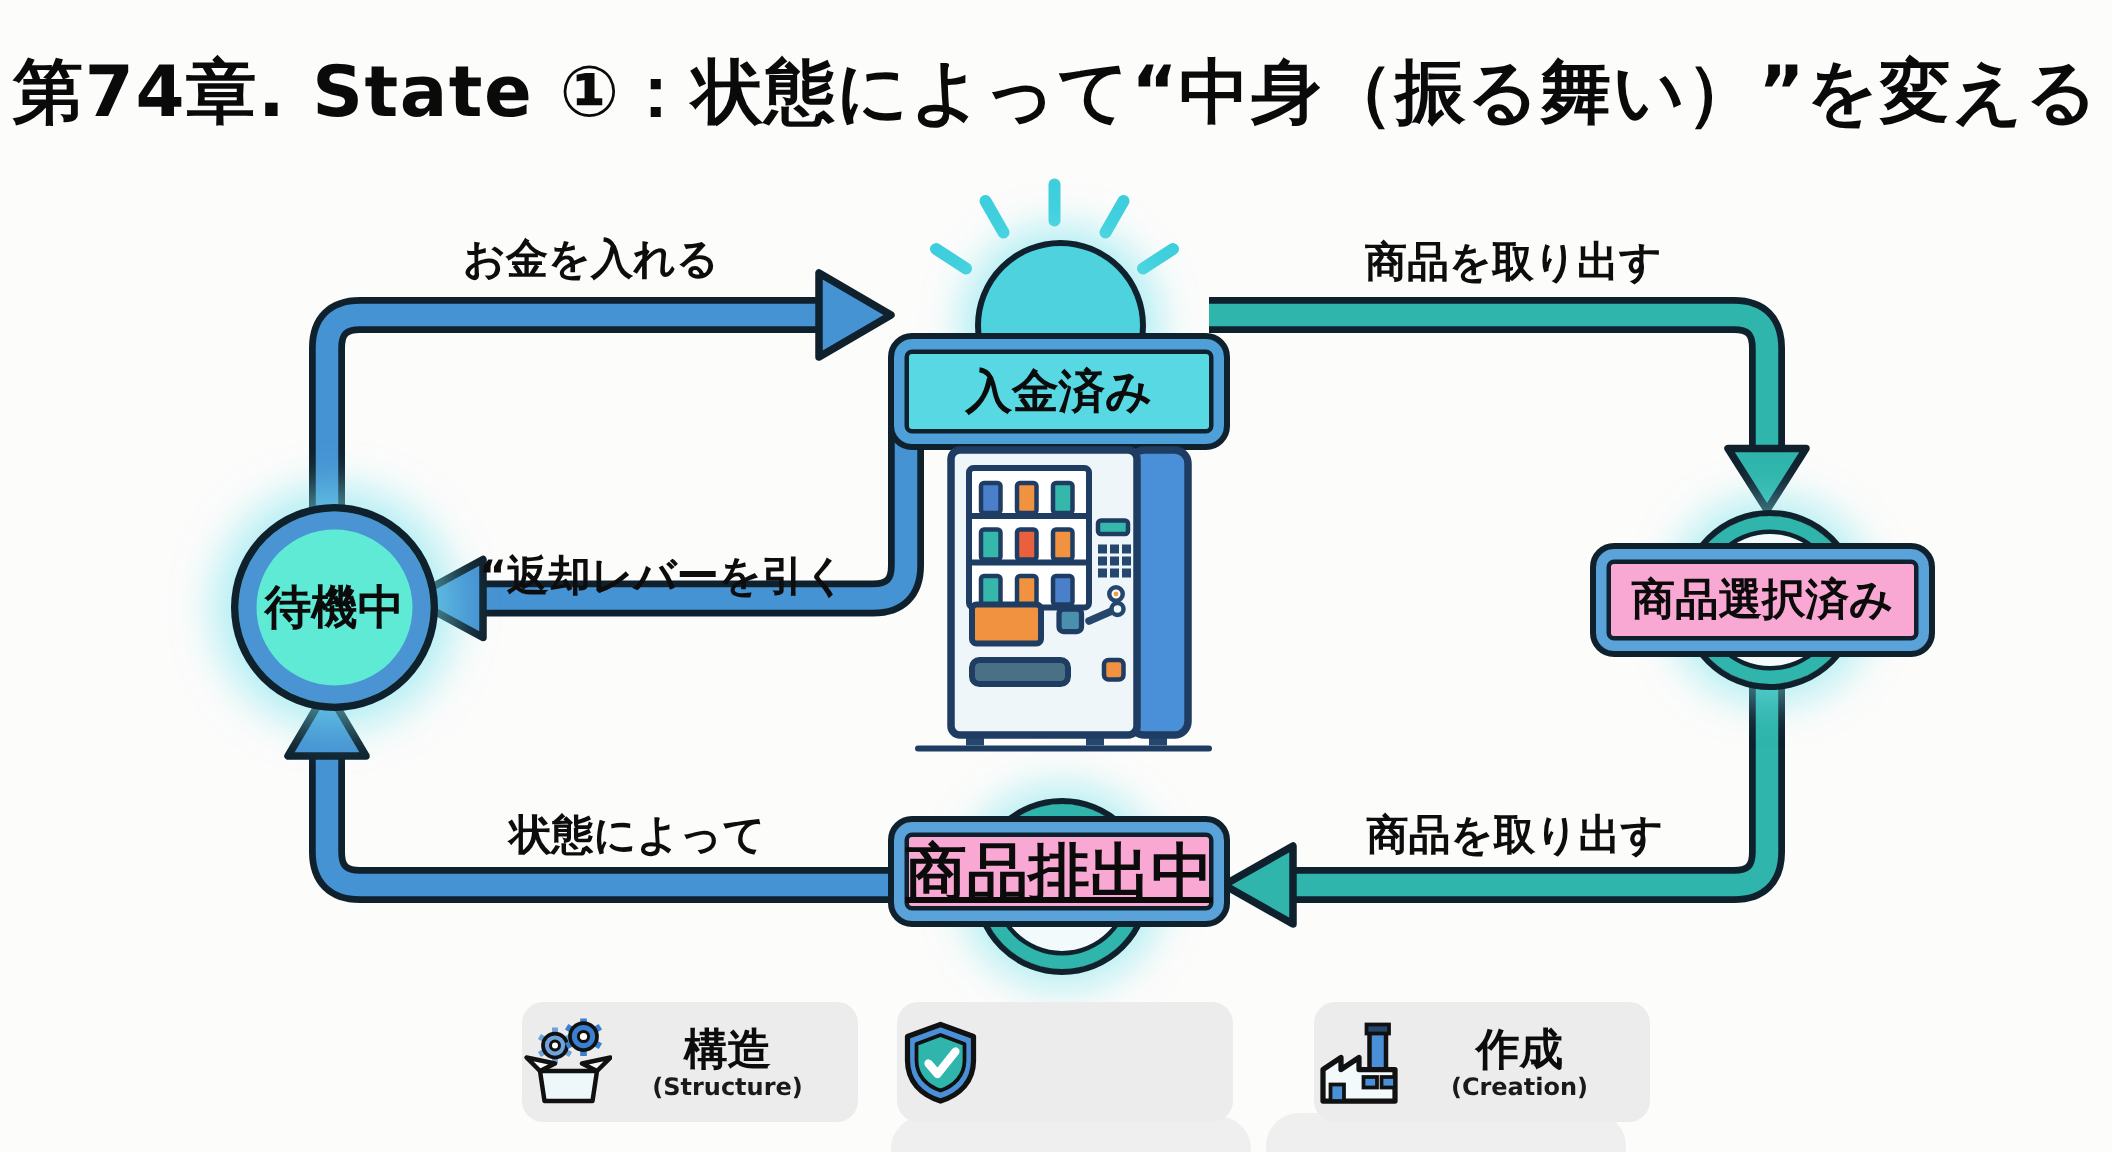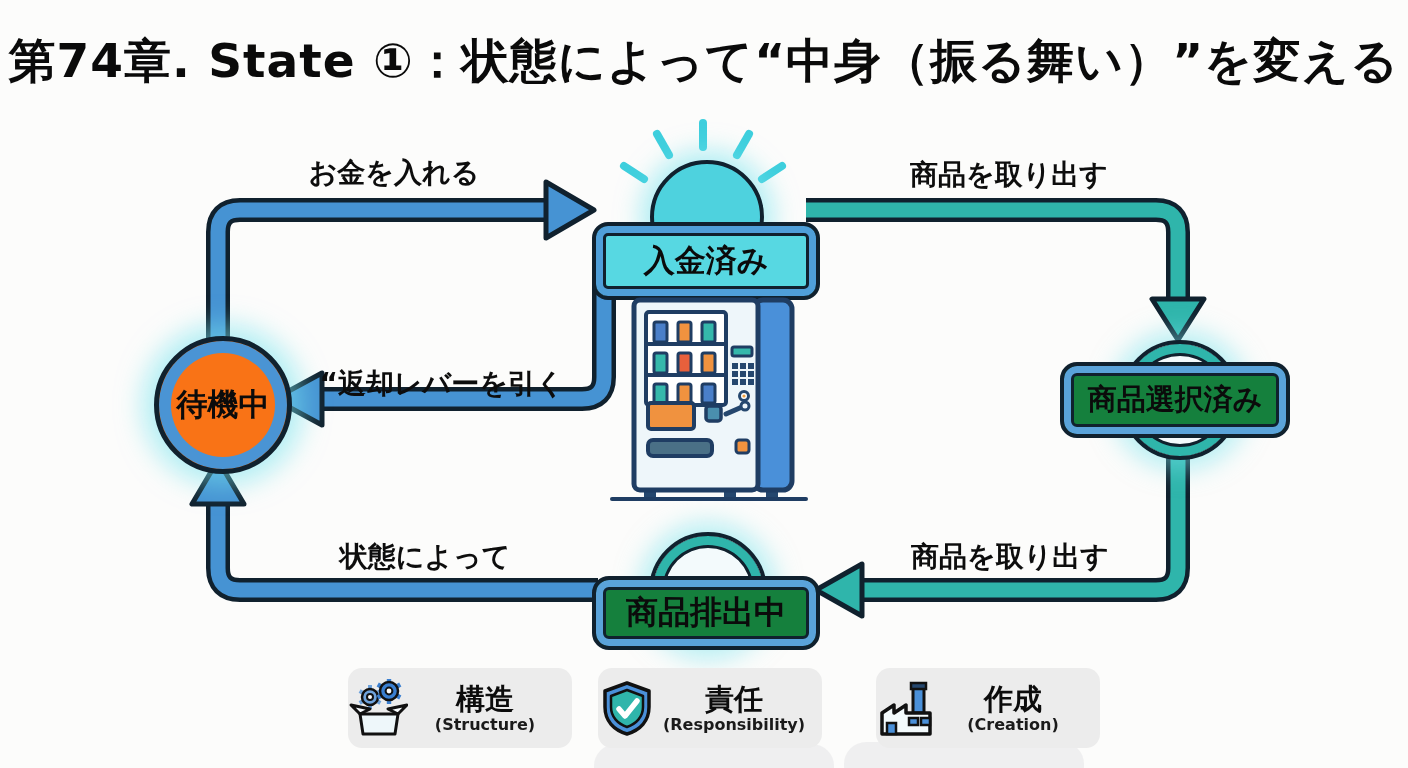--- a/index.html
+++ b/index.html
@@ -34,27 +34,26 @@
     z-index:3;display:flex;align-items:center;justify-content:center;
     border:4px solid #10212e;border-radius:16px;
     font-weight:800;white-space:nowrap;color:#0b0b0b;
   }
   .box-cyan{
     background:#57d8e2;
     box-shadow:inset 0 0 0 7px #4f9fd9, inset 0 0 0 10px #10212e;
     font-size:31px;
   }
   .box-light{
-    background:#15803d;
+    background:#f9a8d4;
     box-shadow:inset 0 0 0 7px #5aa3da, inset 0 0 0 10px #10212e;
-    border-radius:17px;
   }
   .state-circle{
     z-index:3;display:flex;align-items:center;justify-content:center;
-    border-radius:50%;border:5px solid #10212e;background:#f97316;
+    border-radius:50%;border:5px solid #10212e;background:#5eead4;
     box-shadow:inset 0 0 0 12px #4a94d4, 0 0 26px 12px rgba(120,228,238,.55);
     font-weight:800;font-size:31px;color:#0b0b0b;
   }
   
   .t-label{
     z-index:4;transform:translate(-50%,-50%);
     font-size:28px;font-weight:800;color:#0d0d0d;white-space:nowrap;
   }
   
   .machine{z-index:3;}
@@ -124,21 +123,21 @@
 </div>
 
 <div class="abs state-box box-cyan" style="left:592px;top:178px;width:220px;height:70px;margin-top:44px;">
   <span>入金済み</span>
 </div>
 
 <div class="abs state-box box-light" style="left:1060px;top:362px;width:222px;height:68px;font-size:29px;">
   <span>商品選択済み</span>
 </div>
 
-<div class="abs state-box box-light" style="left:592px;top:576px;width:220px;height:66px;font-size:32px;">
+<div class="abs state-box box-light" style="left:592px;top:544px;width:220px;height:66px;font-size:41px;text-decoration:underline;">
   <span>商品排出中</span>
 </div>
 
 <div class="abs t-label" style="left:394px;top:173px;">お金を入れる</div>
 <div class="abs t-label" style="left:1009px;top:175px;">商品を取り出す</div>
 <div class="abs t-label" style="left:442px;top:384px;">“返却レバーを引く</div>
 <div class="abs t-label" style="left:1010px;top:557px;">商品を取り出す</div>
 <div class="abs t-label" style="left:425px;top:557px;">状態によって</div>
 
 <div class="abs machine" style="left:608px;top:290px;width:200px;height:215px;">
@@ -234,24 +233,20 @@
     <div class="en">(Structure)</div>
   </div>
 </div>
 
 <div class="abs badge" style="left:598px;top:668px;">
   <svg width="58" height="58" viewBox="0 0 58 58">
     <path d="M29 4 L51 12 V28 C51 42 42 51 29 55 C16 51 7 42 7 28 V12 Z" fill="#4a90d9" stroke="#111" stroke-width="3.5" stroke-linejoin="round"></path>
     <path d="M29 11 L45 17 V28 C45 38 38 45 29 48 C20 45 13 38 13 28 V17 Z" fill="#2fb5ab" stroke="#111" stroke-width="2.5" stroke-linejoin="round"></path>
     <polyline points="21,30 27,37 39,22" fill="none" stroke="#ffffff" stroke-width="5.5" stroke-linecap="round" stroke-linejoin="round"></polyline>
   </svg>
-  <div class="txt">
-    <div class="jp">責任</div>
-    <div class="en">(Responsibility)</div>
-  </div>
 </div>
 
 <div class="abs badge" style="left:848px;top:668px;margin-left:28px;">
   <svg width="60" height="58" viewBox="0 0 60 58">
 
     <rect x="37" y="6" width="11" height="28" fill="#4a90d9" stroke="#111" stroke-width="3"></rect>
     <rect x="35" y="4" width="15" height="6" fill="#25476e" stroke="#111" stroke-width="2.5"></rect>
 
     <polygon points="6,55 6,34 18,26 18,34 30,26 30,34 54,34 54,55" fill="#f3fafc" stroke="#111" stroke-width="3.5" stroke-linejoin="round"></polygon>
 

